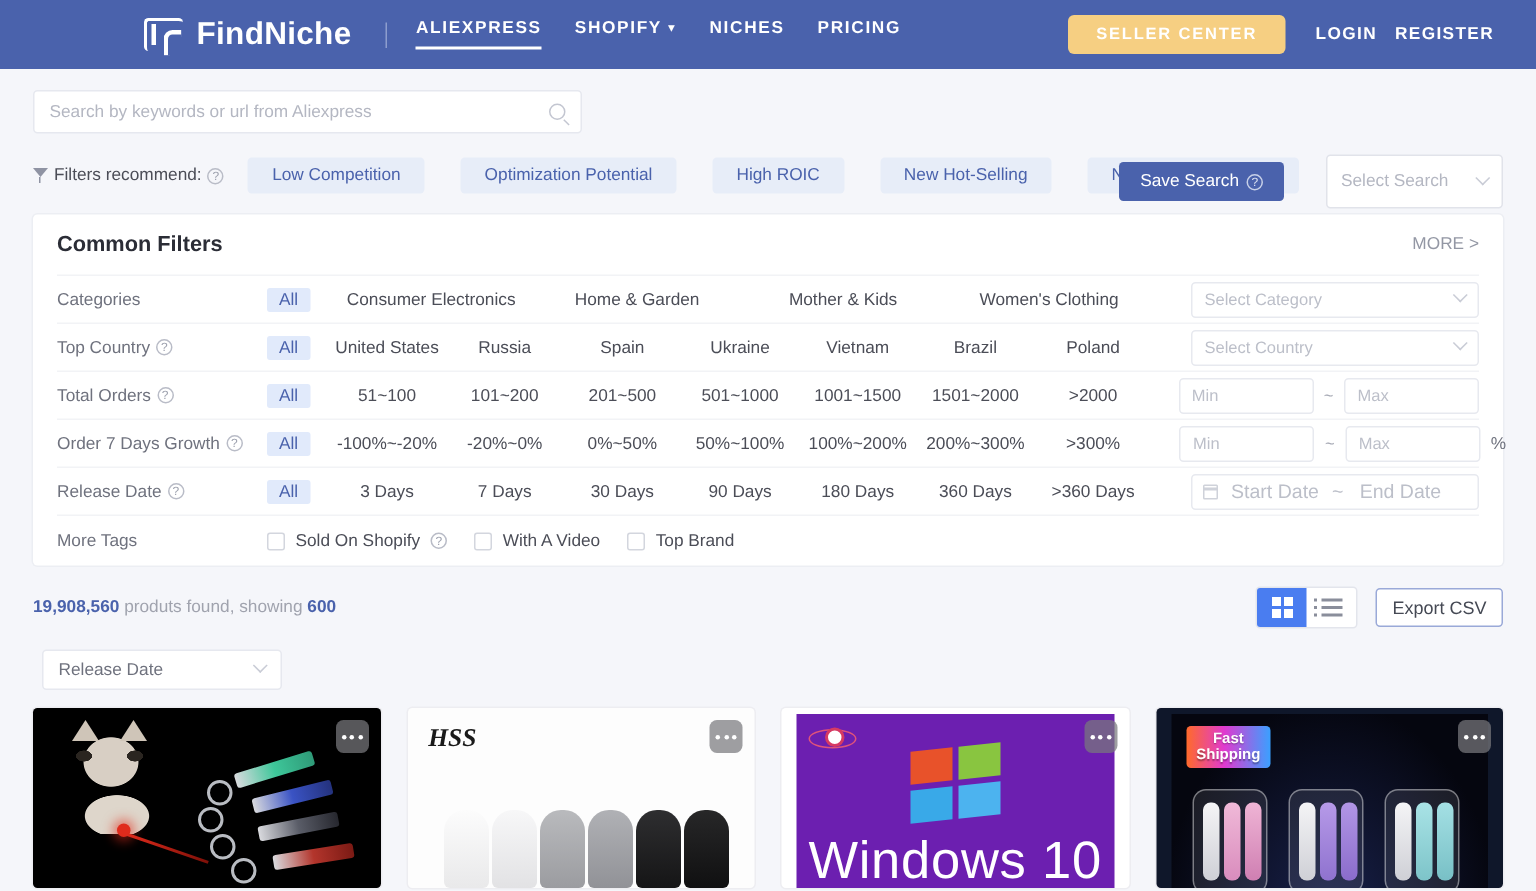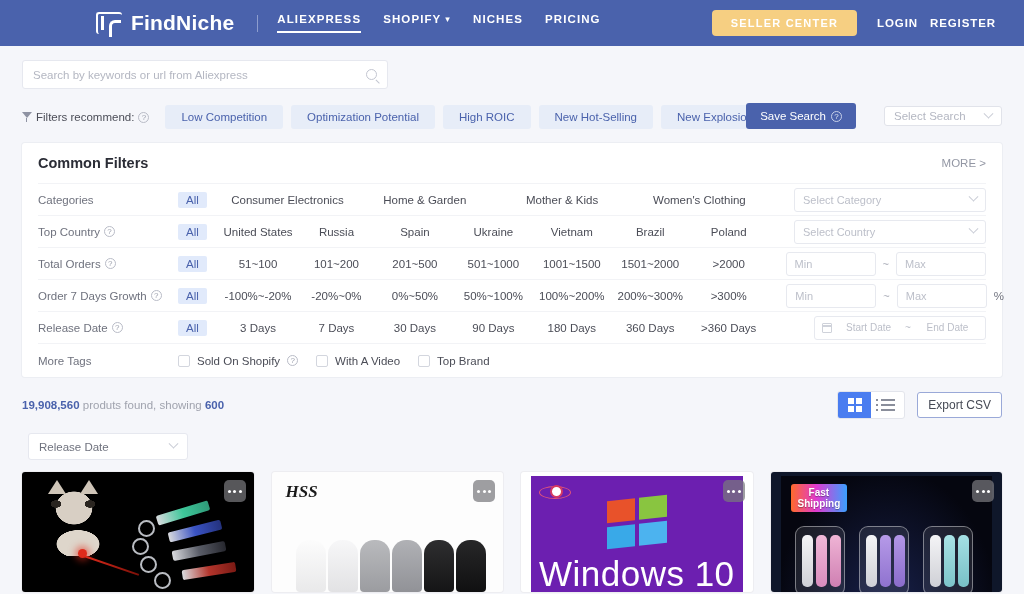--- a/index.html
+++ b/index.html
@@ -116,39 +116,39 @@
   }
   .funnel::after {
     content: ""; position: absolute; top: 6px; left: 4px;
     width: 1.4px; height: 4px; background: #8f93a3;
   }
   .qmark {
     display: inline-block; width: 11px; height: 11px; border-radius: 50%;
     border: 1px solid #b9bcc7; color: #9ca0ad;
     font-size: 8px; line-height: 9px; text-align: center; flex: none;
   }
-  .chips { display: flex; gap: 8px; margin-left: 16px; }
+  .chips { display: flex; gap: 24px; margin-left: 16px; }
   .chip {
     background: #e7edf8; color: #4a62ac;
     font-size: 11.5px; padding: 6px 16px; border-radius: 3px;
     cursor: pointer; white-space: nowrap;
   }
   .rec-right {
     position: absolute; right: 22px; top: 14px;
     display: flex; align-items: center; gap: 28px;
   }
   .save-btn {
     background: #4a62ac; color: #fff; border: none;
     font-size: 11.5px; padding: 7px 14px; border-radius: 3px;
     cursor: pointer; display: flex; align-items: center; gap: 5px;
     font-family: "Liberation Sans", sans-serif;
   }
   .save-btn .qmark { border-color: #c7d0e8; color: #dde3f2; }
   .select-search {
-    width: 118px; height: 20px; background: #fff;
+    width: 118px; height: 36px; background: #fff;
     border: 1px solid #e1e3ea; border-radius: 3px;
     display: flex; align-items: center; justify-content: space-between;
     padding: 0 9px; font-size: 11.5px; color: #b4b7c2; cursor: pointer;
   }
 
   
   .panel {
     margin: 14px 22px 0 22px; background: #fff;
     border-radius: 3px; padding: 0 16px;
     box-shadow: 0 0 0 1px #eceef3;
@@ -195,23 +195,23 @@
     flex: none;
   }
   .mm-in {
     width: 90px; height: 24px; border: 1px solid #e7e9ef; border-radius: 3px;
     font-size: 11px; color: #bcbfc9; display: flex; align-items: center;
     padding: 0 8px; background: #fff;
   }
   .tilde { font-size: 11px; color: #a8abb6; padding: 0 7px; }
   .pct { font-size: 11.5px; color: #6f727e; margin-left: 7px; }
   .date-in {
-    width: 172px; height: 24px; border: 1px solid #e7e9ef; border-radius: 3px;
+    width: 192px; height: 24px; border: 1px solid #e7e9ef; border-radius: 3px;
     background: #fff; display: flex; align-items: center; padding: 0 7px;
-    font-size: 10px; color: #bcbfc9; gap: 6px;
+    font-size: 13px; color: #bcbfc9; gap: 6px;
   }
   .cal {
     width: 10px; height: 10px; border: 1.2px solid #cfd2da;
     border-radius: 1px; position: relative; flex: none;
   }
   .cal::before {
     content: ""; position: absolute; top: 1px; left: -1.2px; right: -1.2px;
     height: 2px; background: #cfd2da;
   }
   .date-in .d1 { width: 64px; text-align: center; }

